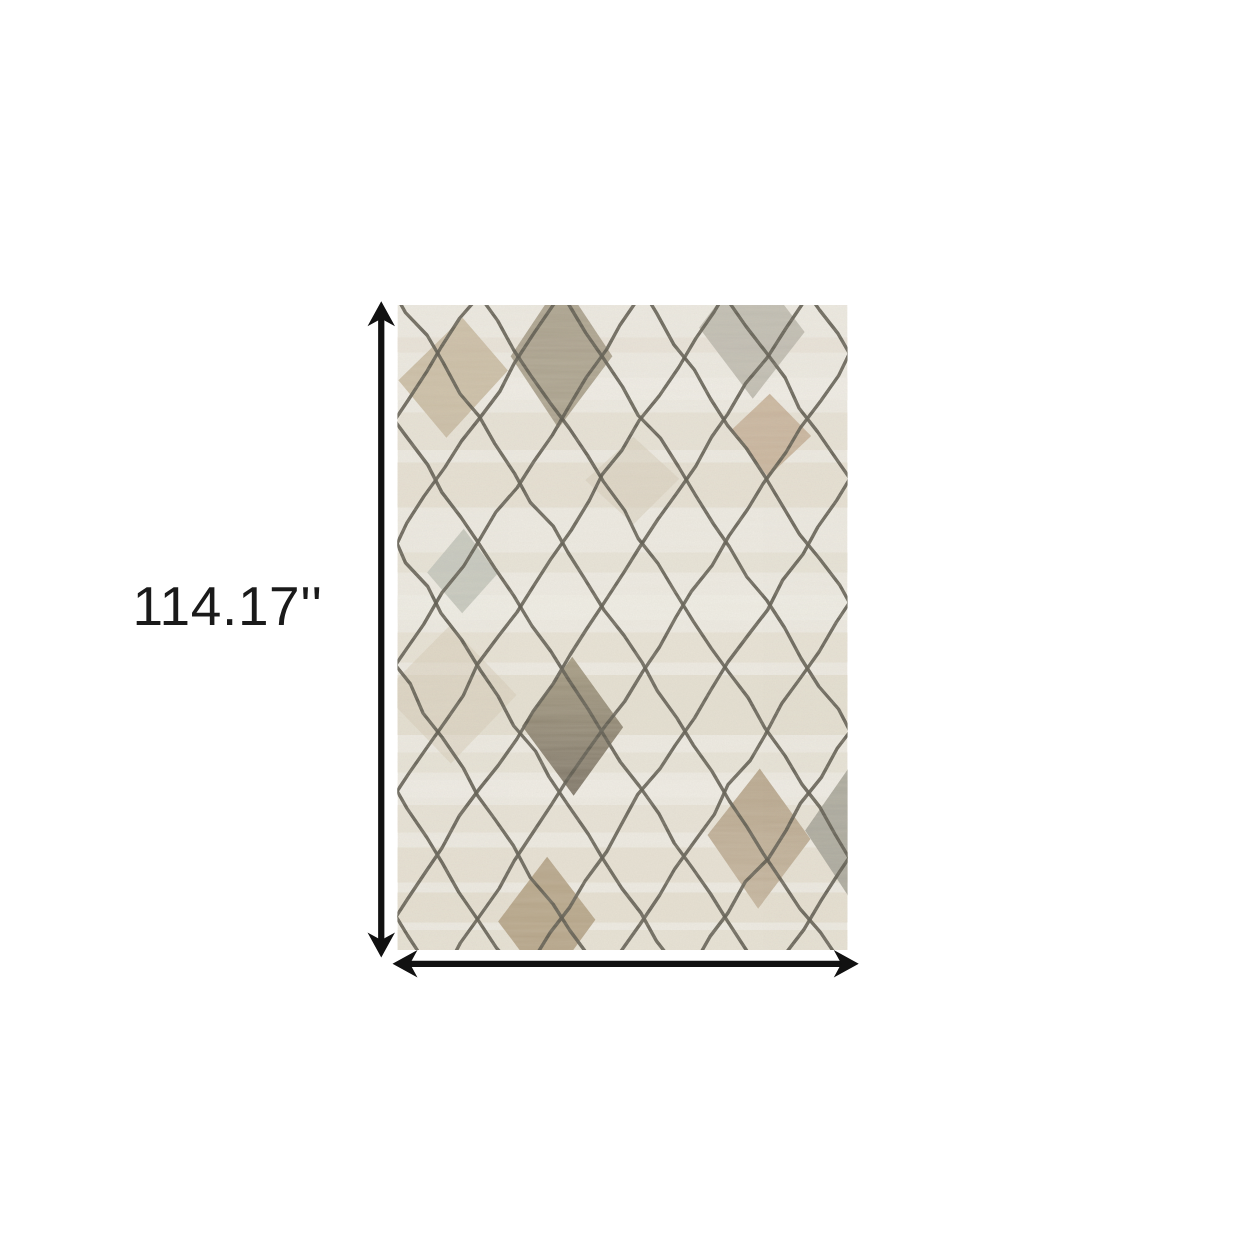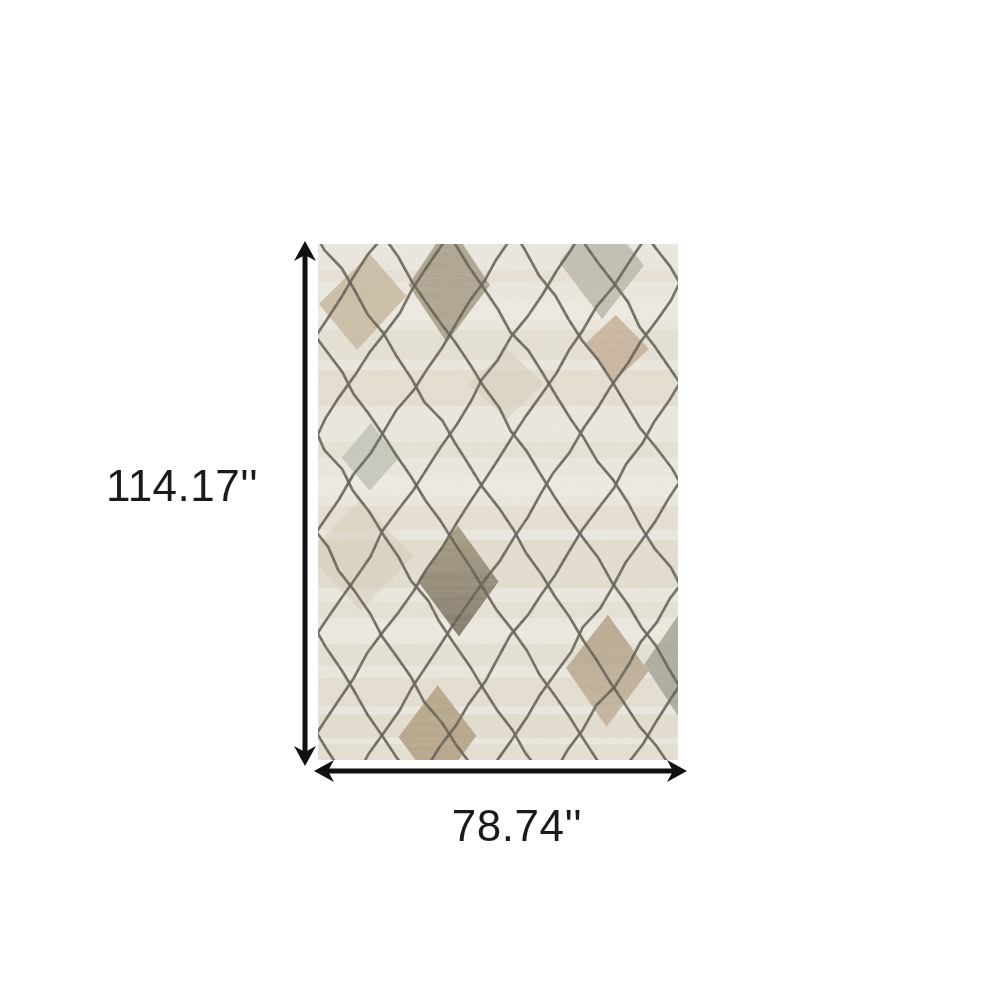--- a/index.html
+++ b/index.html
@@ -106,15 +106,14 @@
       <polygon class="head" points="305,766 316,746 305,752 294,746"></polygon>
     </g>
     <g>
       <line class="shaft" x1="324" y1="771" x2="677" y2="771"></line>
       <polygon class="head" points="314,771 334,760 328,771 334,782"></polygon>
       <polygon class="head" points="687,771 667,760 673,771 667,782"></polygon>
     </g>
   </svg>
 
   <div class="dim-label v">114.17''</div>
-  <div class="dim-label h">78.74''</div>
 
 </div>
 
 </body></html>

